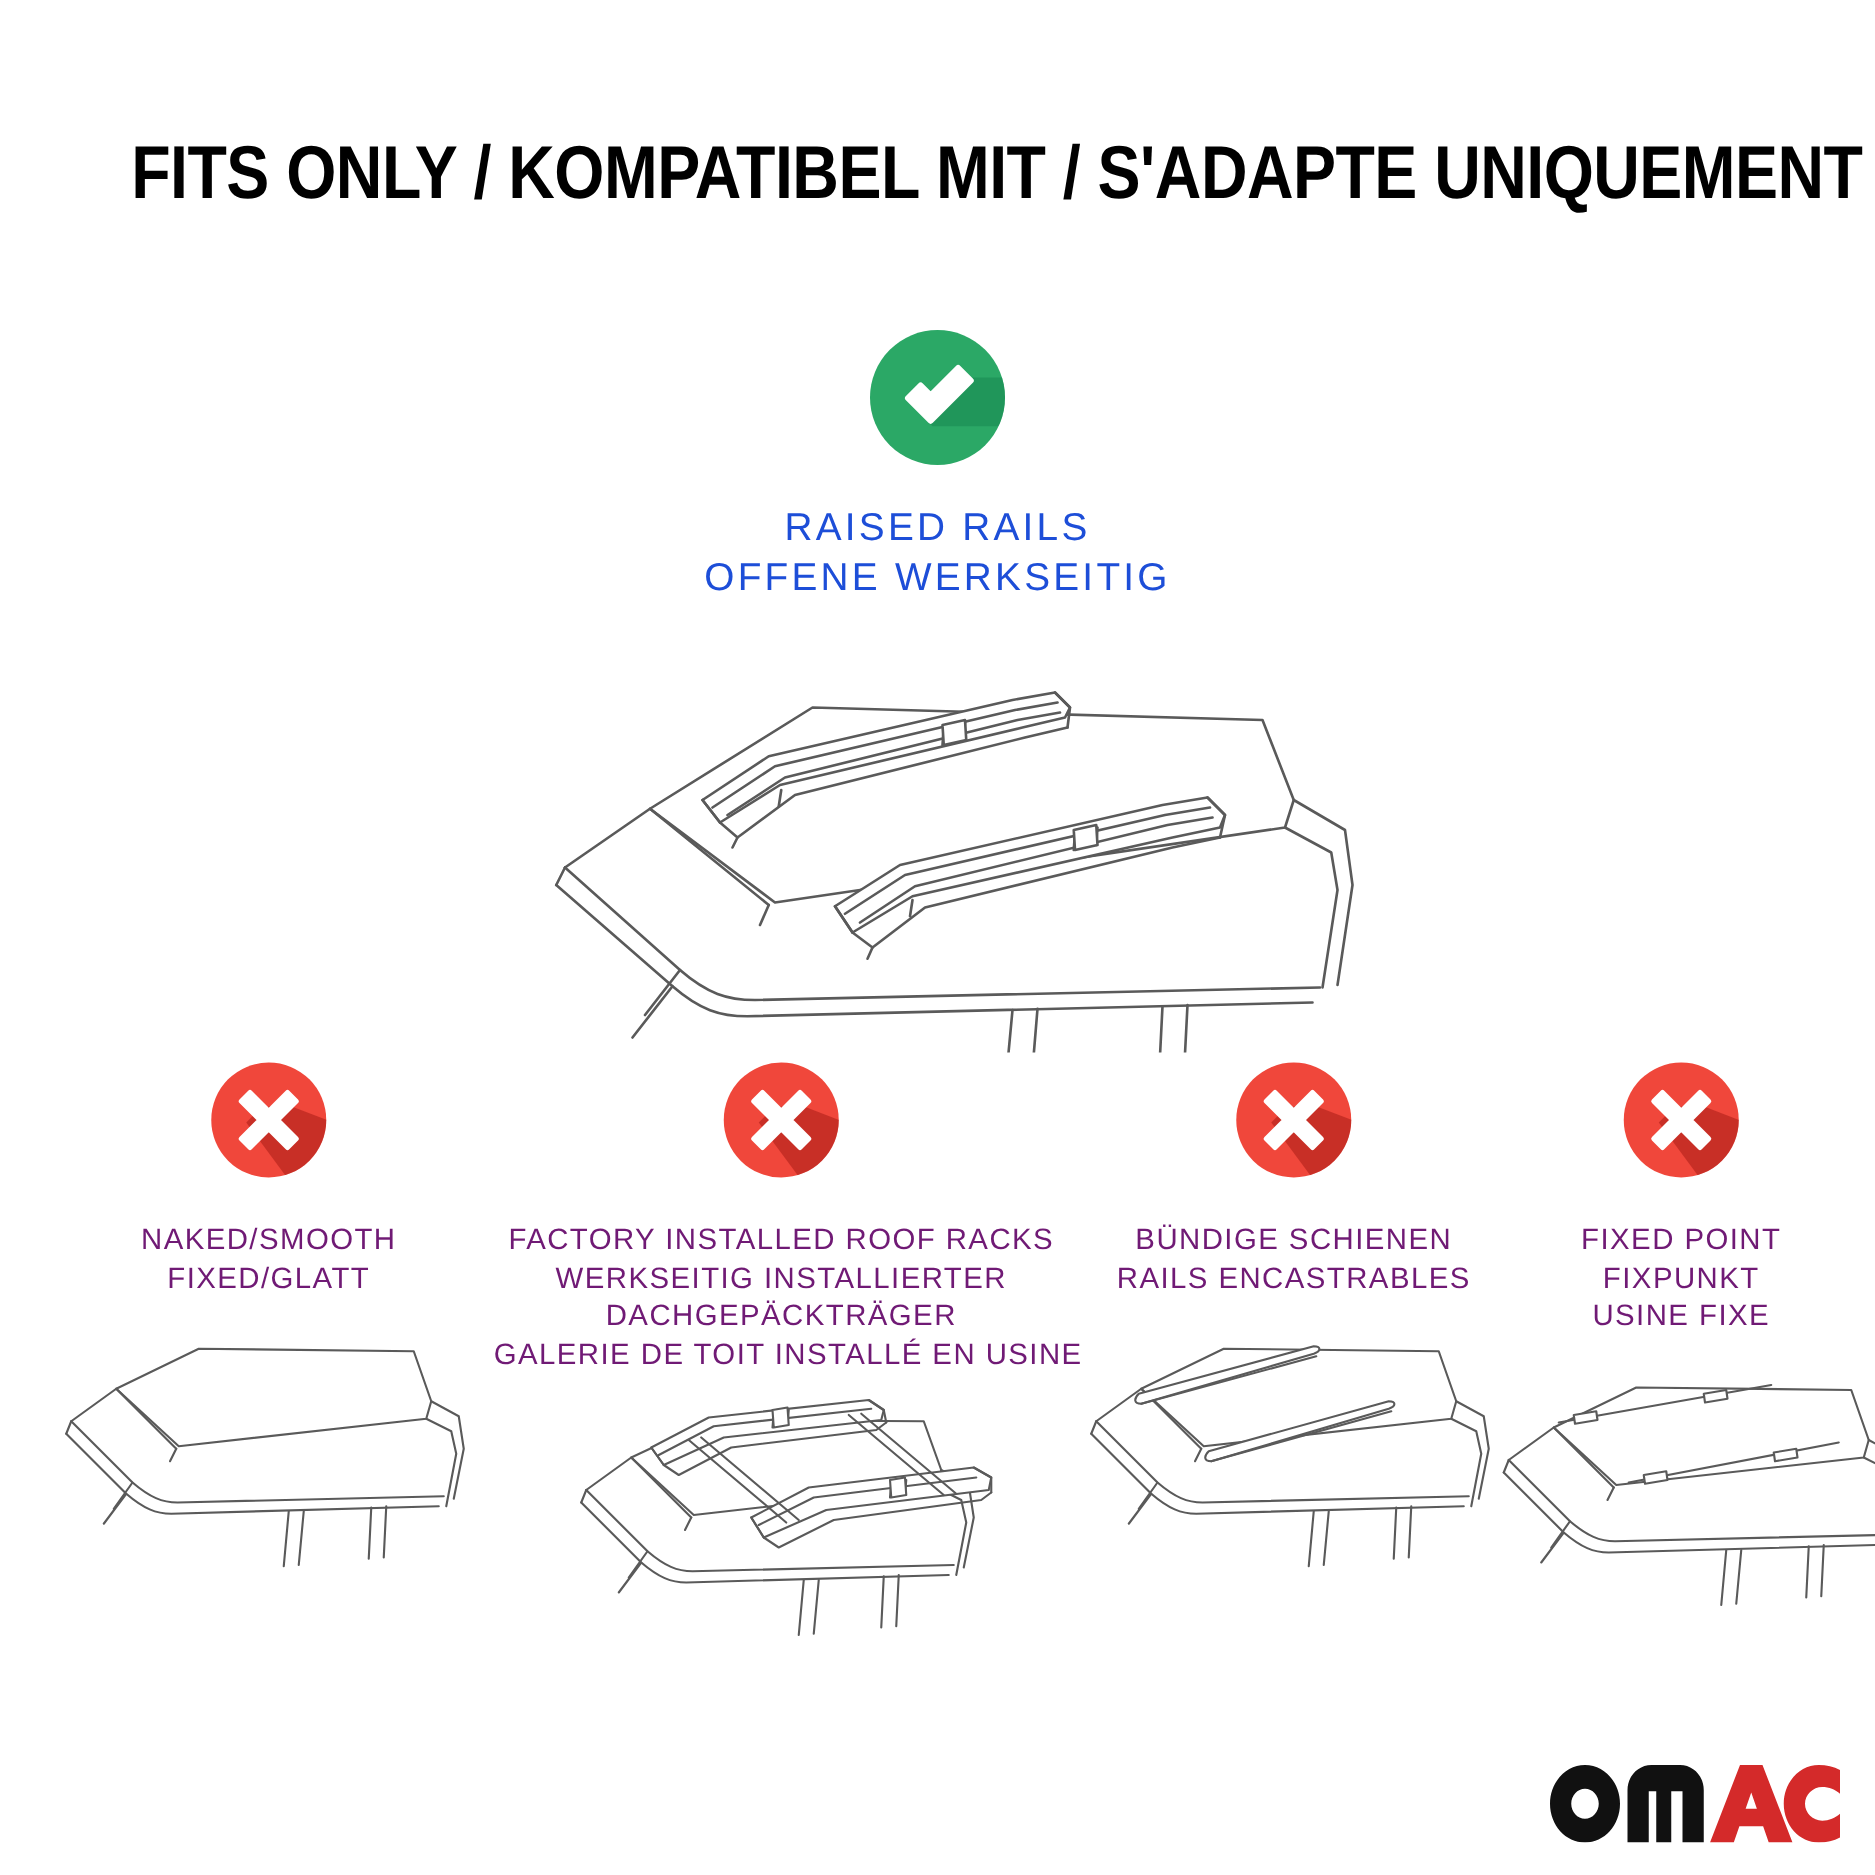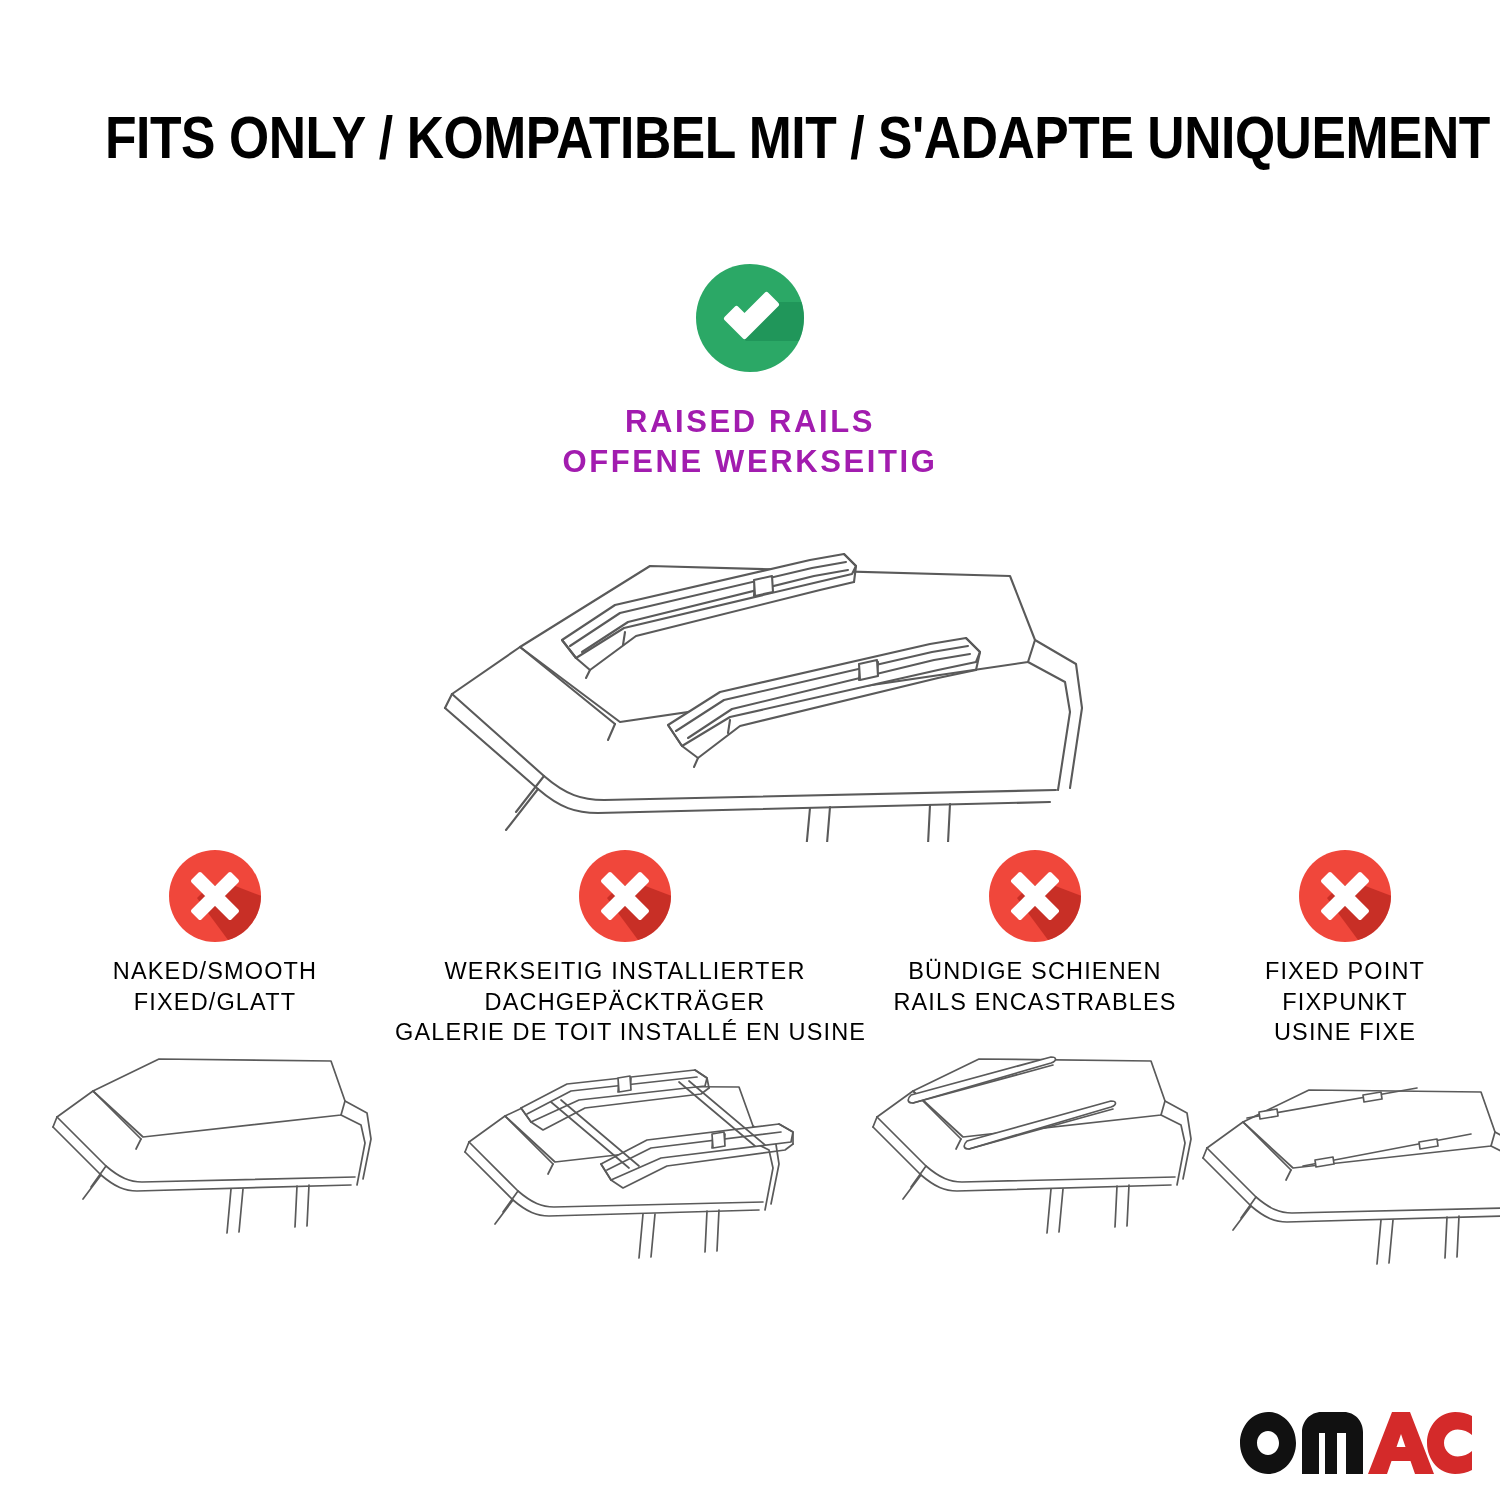--- a/index.html
+++ b/index.html
@@ -35,22 +35,22 @@
   }
   .primary .icon-holder {
     width: 112px; height: 112px;
     margin: 0 auto;
   }
   .primary-labels {
     margin-top: 28px;
     font-size: 31px;
     line-height: 1.29;
     letter-spacing: 2.6px;
-    color: #a21caf;
-    font-weight: 700;
+    color: #1d4ed8;
+    font-weight: 400;
   }
 
   
   .hero-illo {
     position: absolute;
     left: 50%; top: 512px;
     transform: translateX(-50%);
     width: 680px; height: 330px;
   }
 
@@ -63,25 +63,25 @@
   .col {
     position: absolute;
     top: 0;
     text-align: center;
   }
   .col .icon-holder {
     width: 96px; height: 96px;
     margin: 0 auto;
   }
   .col-labels {
-    margin-top: 12px;
+    margin-top: 32px;
     font-size: 23.5px;
     line-height: 1.30;
     letter-spacing: 1.15px;
-    color: #000000;
+    color: #701a75;
     font-weight: 400;
     white-space: nowrap;
   }
   .col-illo {
     margin-top: 16px;
     width: 100%;
     height: 210px;
   }
 
   
@@ -218,20 +218,21 @@
           <circle cx="48" cy="48" r="46" fill="#F0473B"></circle>
           <g clip-path="url(#clipRed2)">
             <path d="M40 40 L30 50 L64 96 L110 96 L110 54 L58 34 Z" fill="#A81B16" opacity="0.55"></path>
           </g>
           <g fill="#FFFFFF" stroke="#FFFFFF" stroke-width="4" stroke-linejoin="round">
             <path d="M33 26 L26 33 L41 48 L26 63 L33 70 L48 55 L63 70 L70 63 L55 48 L70 33 L63 26 L48 41 Z"></path>
           </g>
         </svg>
       </div>
       <div class="col-labels">
+        <div>FACTORY INSTALLED ROOF RACKS</div>
         <div>WERKSEITIG INSTALLIERTER</div>
         <div>DACHGEPÄCKTRÄGER</div>
         <div>GALERIE DE TOIT INSTALLÉ EN USINE</div>
       </div>
       <svg class="col-illo" viewBox="0 0 460 210" fill="none" stroke="#5a5a5a" stroke-width="1.7" stroke-linejoin="round" stroke-linecap="round">
         <path d="M110 52 L174 22 L344 23 L358 62 L354 76 L160 98 Z" fill="#ffffff"></path>
         <path d="M110 52 L74 78 M110 52 L158 100"></path>
         <path d="M74 78 L70 88 M158 100 L153 110"></path>
         <path d="M70 88 L118 136 C132 148 142 152 154 152 L364 146"></path>
         <path d="M74 78 L123 127 C137 139 147 143 159 143 L368 138"></path>

